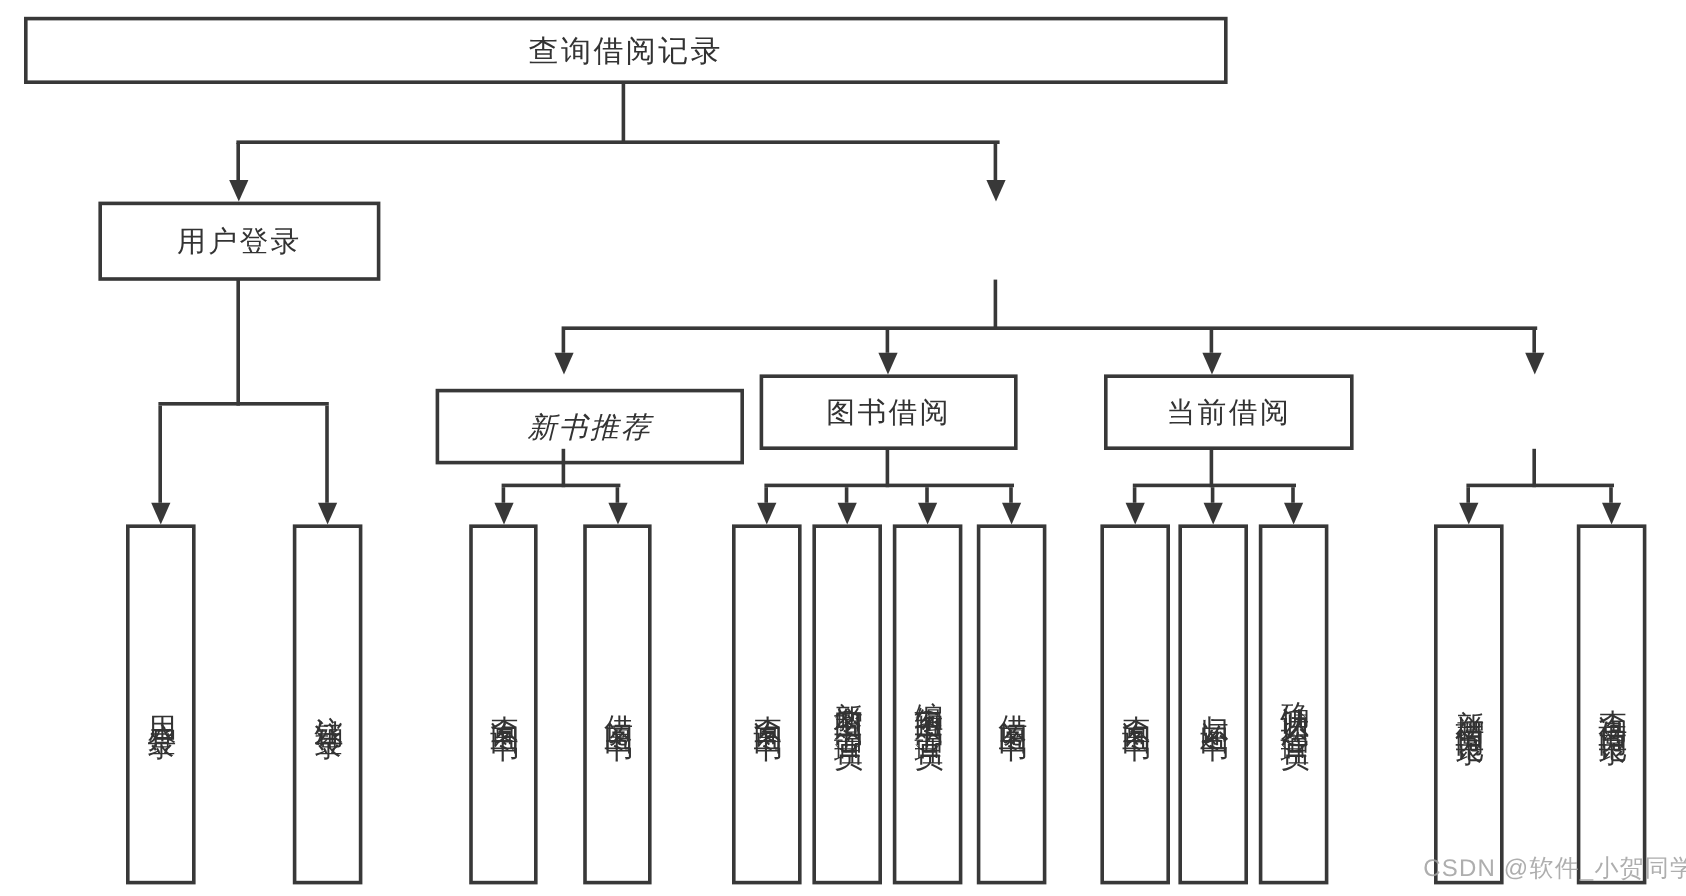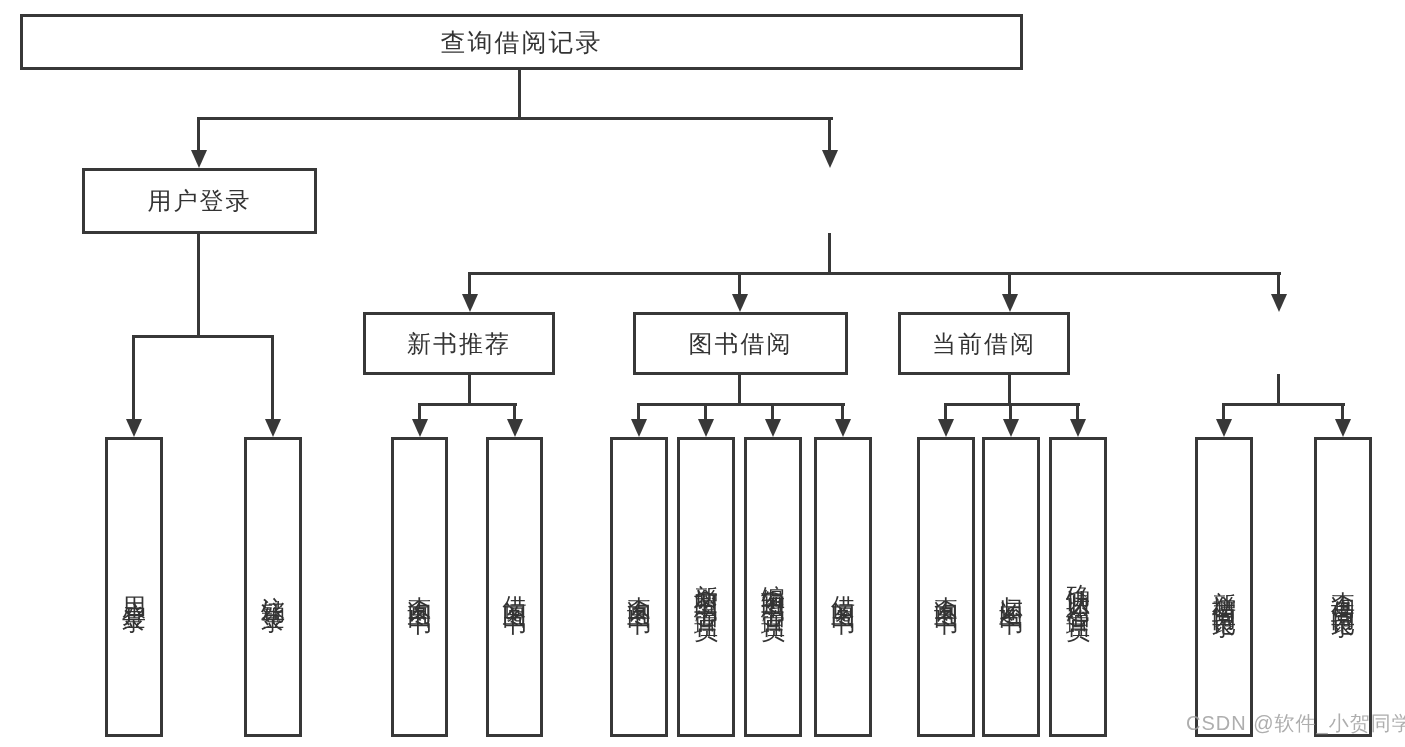--- a/index.html
+++ b/index.html
@@ -70,23 +70,23 @@
 </style>
 </head>
 <body>
 
 <div class="canvas">
 
   <div class="hbox title-box" style="left:20px; top:14px; width:1003px; height:56px;">查询借阅记录</div>
 
   <div class="hbox" style="left:82px; top:168px; width:235px; height:66px;">用户登录</div>
 
-  <div class="hbox" style="left:363px; top:312px; width:192px; height:63px;">新书推荐</div>
+  <div class="hbox" style="left:363px; top:324px; width:257px; height:63px;font-style:italic;">新书推荐</div>
   <div class="hbox" style="left:633px; top:312px; width:215px; height:63px;">图书借阅</div>
-  <div class="hbox" style="left:898px; top:312px; width:172px; height:63px;">当前借阅</div>
+  <div class="hbox" style="left:920px; top:312px; width:208px; height:63px;">当前借阅</div>
 
   <div class="vbox" style="left:105px; width:58px;">用户登录</div>
   <div class="vbox" style="left:244px; width:58px;">注销登录</div>
 
   <div class="vbox" style="left:391px; width:57px;">查询图书</div>
   <div class="vbox" style="left:486px; width:57px;">借阅图书</div>
 
   <div class="vbox" style="left:610px; width:58px;">查询图书</div>
   <div class="vbox" style="left:677px; width:58px;">新增图书（管理员）</div>
   <div class="vbox" style="left:744px; width:58px;">编辑图书（管理员）</div>

